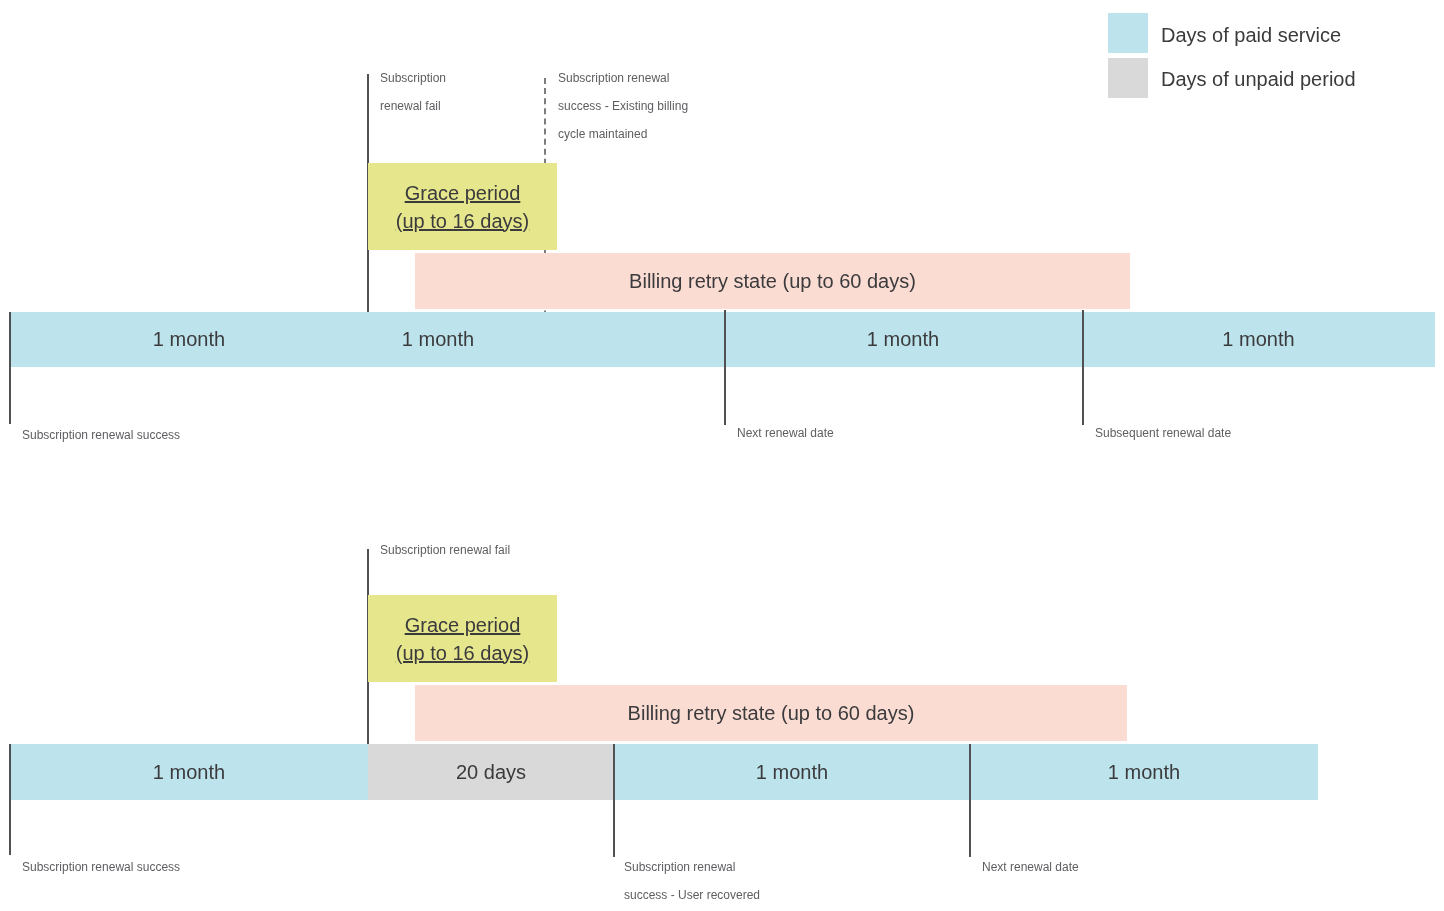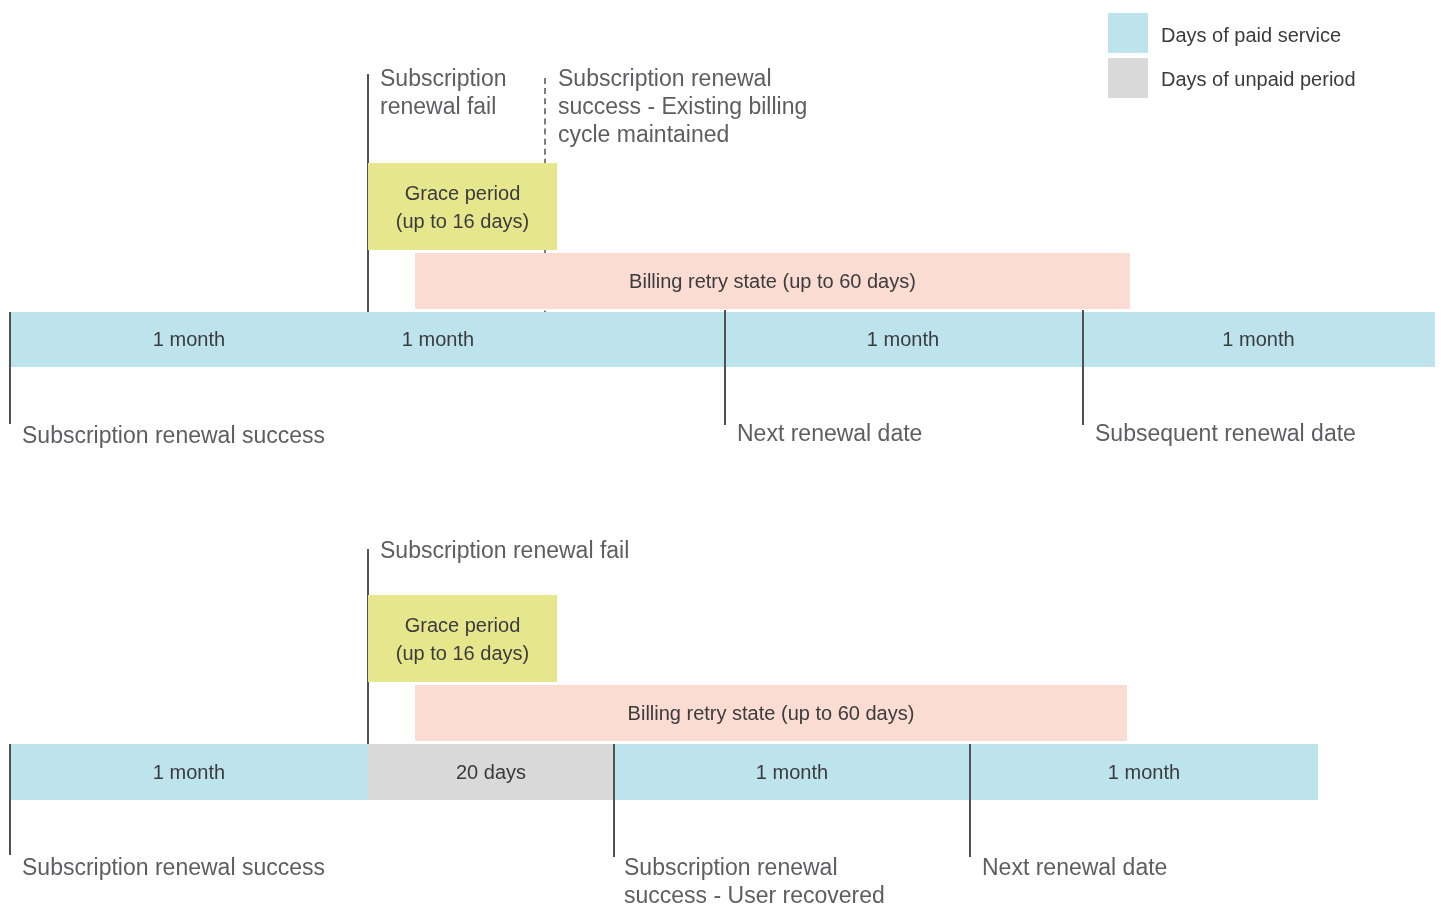--- a/index.html
+++ b/index.html
@@ -14,29 +14,29 @@
   .abs{position:absolute;}
   
   .c-paid{background:#bde3ec;}
   .c-unpaid{background:#d9d9d9;}
   .c-grace{background:#e6e78d;}
   .c-retry{background:#fbdcd3;margin-left:47px;}
   
   .vline{width:2px;background:#515154;}
   .vdash{width:0;border-left:2px dashed #7c7c7f;}
   
-  .note{font-size:23px;line-height:28px;color:#5e5e62;}
+  .note{font-size:12px;line-height:28px;color:#5e5e62;}
   .dark{font-size:20px;line-height:28px;color:#3b3b3d;}
   .barlabel{
     display:flex;align-items:center;justify-content:center;
     font-size:20px;color:#3b3b3d;height:100%;
   }
   .boxcenter{
     display:flex;flex-direction:column;align-items:center;justify-content:center;
-    text-align:center;height:100%;
+    text-align:center;height:100%;text-decoration:underline;
   }
   .line{display:block;}
   .legend-label{font-size:20px;line-height:24px;color:#3b3b3d;}
   .nowrap{white-space:nowrap;}
 </style>
 </head>
 <body>
 
 <div id="canvas">
 

